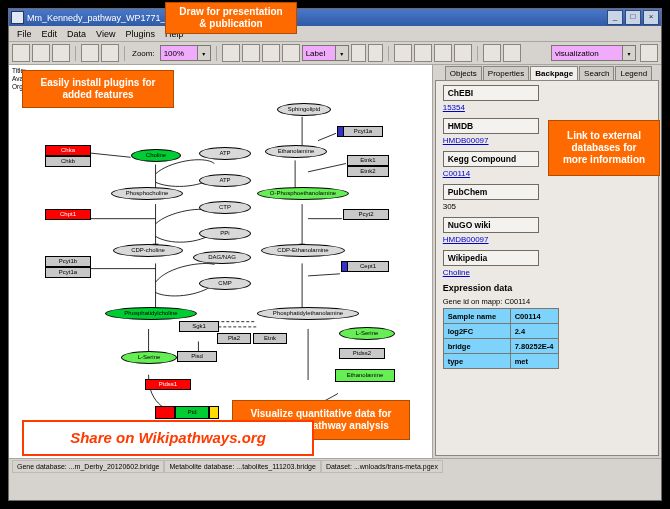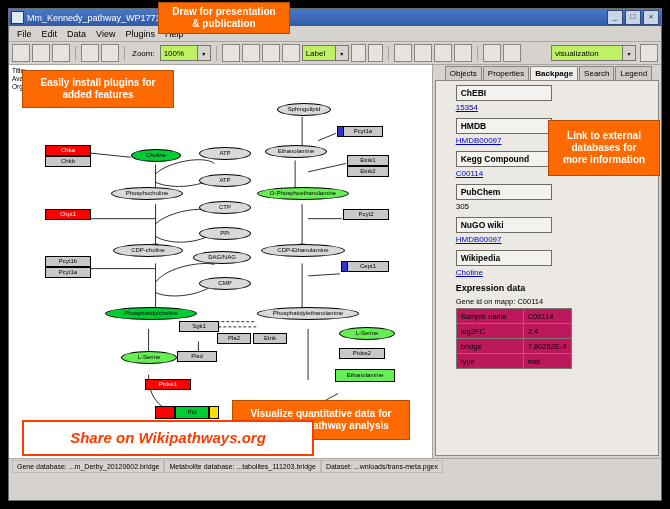--- a/index.html
+++ b/index.html
@@ -41,21 +41,21 @@
     display:flex;align-items:center;padding:0 3px;gap:2px;font-size:8px;
   }
   .tbtn{
     width:16px;height:16px;border:1px solid #8a867f;background:#e7e4df;
     position:relative;
   }
   .tbtn.sm{width:13px;}
   .tsep{width:1px;height:15px;background:#a9a59f;margin:0 3px;}
   .zoomlab{font-size:8px;margin:0 3px 0 2px;}
   .combo{
-    height:14px;border:1px solid #7a776f;background:#bef264;font-size:8px;
+    height:14px;border:1px solid #7a776f;background:#f0abfc;font-size:8px;
     display:flex;align-items:center;padding-left:3px;position:relative;
   }
   .combo .arw{
     position:absolute;right:0;top:0;bottom:0;width:12px;background:#d6d3ce;
     border-left:1px solid #7a776f;display:flex;align-items:center;justify-content:center;
     font-size:6px;
   }
   
   .content{display:flex;height:393px;}
   .leftpane{
@@ -84,33 +84,33 @@
     display:flex;height:15px;font-size:8px;align-items:flex-end;padding-left:12px;
     background:#d6d3ce;
   }
   .tab{
     border:1px solid #8a867f;border-bottom:none;background:#cfccc6;
     padding:1px 4px;margin-right:1px;line-height:11px;
   }
   .tab.active{background:#f0eeea;font-weight:bold;}
   .rpbody{
     flex:1 1 auto;background:#ece9e4;border:1px solid #8a867f;margin:0 2px 2px 2px;
-    padding:4px 20px;overflow:hidden;font-size:8px;color:#000;box-sizing:border-box;
+    padding:4px 7px;overflow:hidden;font-size:8px;color:#000;box-sizing:border-box;
   }
   .dbbox{
     border:1px solid #6f6b65;background:#f4f2ee;padding:2px 4px;
     font-weight:bold;font-size:8.5px;margin-bottom:2px;display:inline-block;
     min-width:86px;
   }
   .dblink{color:#0000cc;text-decoration:underline;font-size:8px;display:block;margin-bottom:6px;}
   .dbtext{font-size:8px;margin-bottom:6px;}
   .exphead{font-weight:bold;font-size:9px;margin:4px 0 4px 0;}
   .geneid{font-size:7.5px;margin-bottom:2px;}
   table.expr{border-collapse:collapse;font-size:7.5px;}
-  table.expr td{border:1px solid #7a776f;padding:1px 4px;background:#be185d;height:12px;}
+  table.expr td{border:1px solid #7a776f;padding:1px 4px;background:#7dd3fc;height:12px;font-weight:bold;}
   table.expr td.k{width:58px;}
   
   .statusbar{
     height:14px;border-top:1px solid #a9a59f;background:#d6d3ce;
     display:flex;align-items:center;font-size:7px;color:#000;padding:0 3px;
   }
   .statusbar .cell{border:1px solid #bfbbb4;padding:0 4px;line-height:11px;}
   
   .callout{
     position:absolute;background:#ff6a00;color:#fff;font-weight:bold;
@@ -398,21 +398,21 @@
   </div>
 
   <div class="statusbar">
     <div class="cell">Gene database: ...m_Derby_20120602.bridge</div>
     <div class="cell">Metabolite database: ...tabolites_111203.bridge</div>
     <div class="cell">Dataset: ...wnloads/trans-meta.pgex</div>
   </div>
 </div>
 
 <div id="calloutlayer">
-    <div class="callout" style="left: 158px; top: 2px; width: 132px; height: 32px; display: flex; align-items: center; justify-content: center;">
+    <div class="callout" style="left: 165px; top: 2px; width: 132px; height: 32px; display: flex; align-items: center; justify-content: center;">
       <span style="white-space: pre-line;">Draw for presentation
 &amp; publication</span>
     </div>
     <div class="callout" style="left: 22px; top: 70px; width: 152px; height: 38px; display: flex; align-items: center; justify-content: center;">
       <span style="white-space: pre-line;">Easily install plugins for
 added features</span>
     </div>
     <div class="callout" style="left: 548px; top: 120px; width: 112px; height: 56px; display: flex; align-items: center; justify-content: center;">
       <span style="white-space: pre-line;">Link  to external
 databases  for

